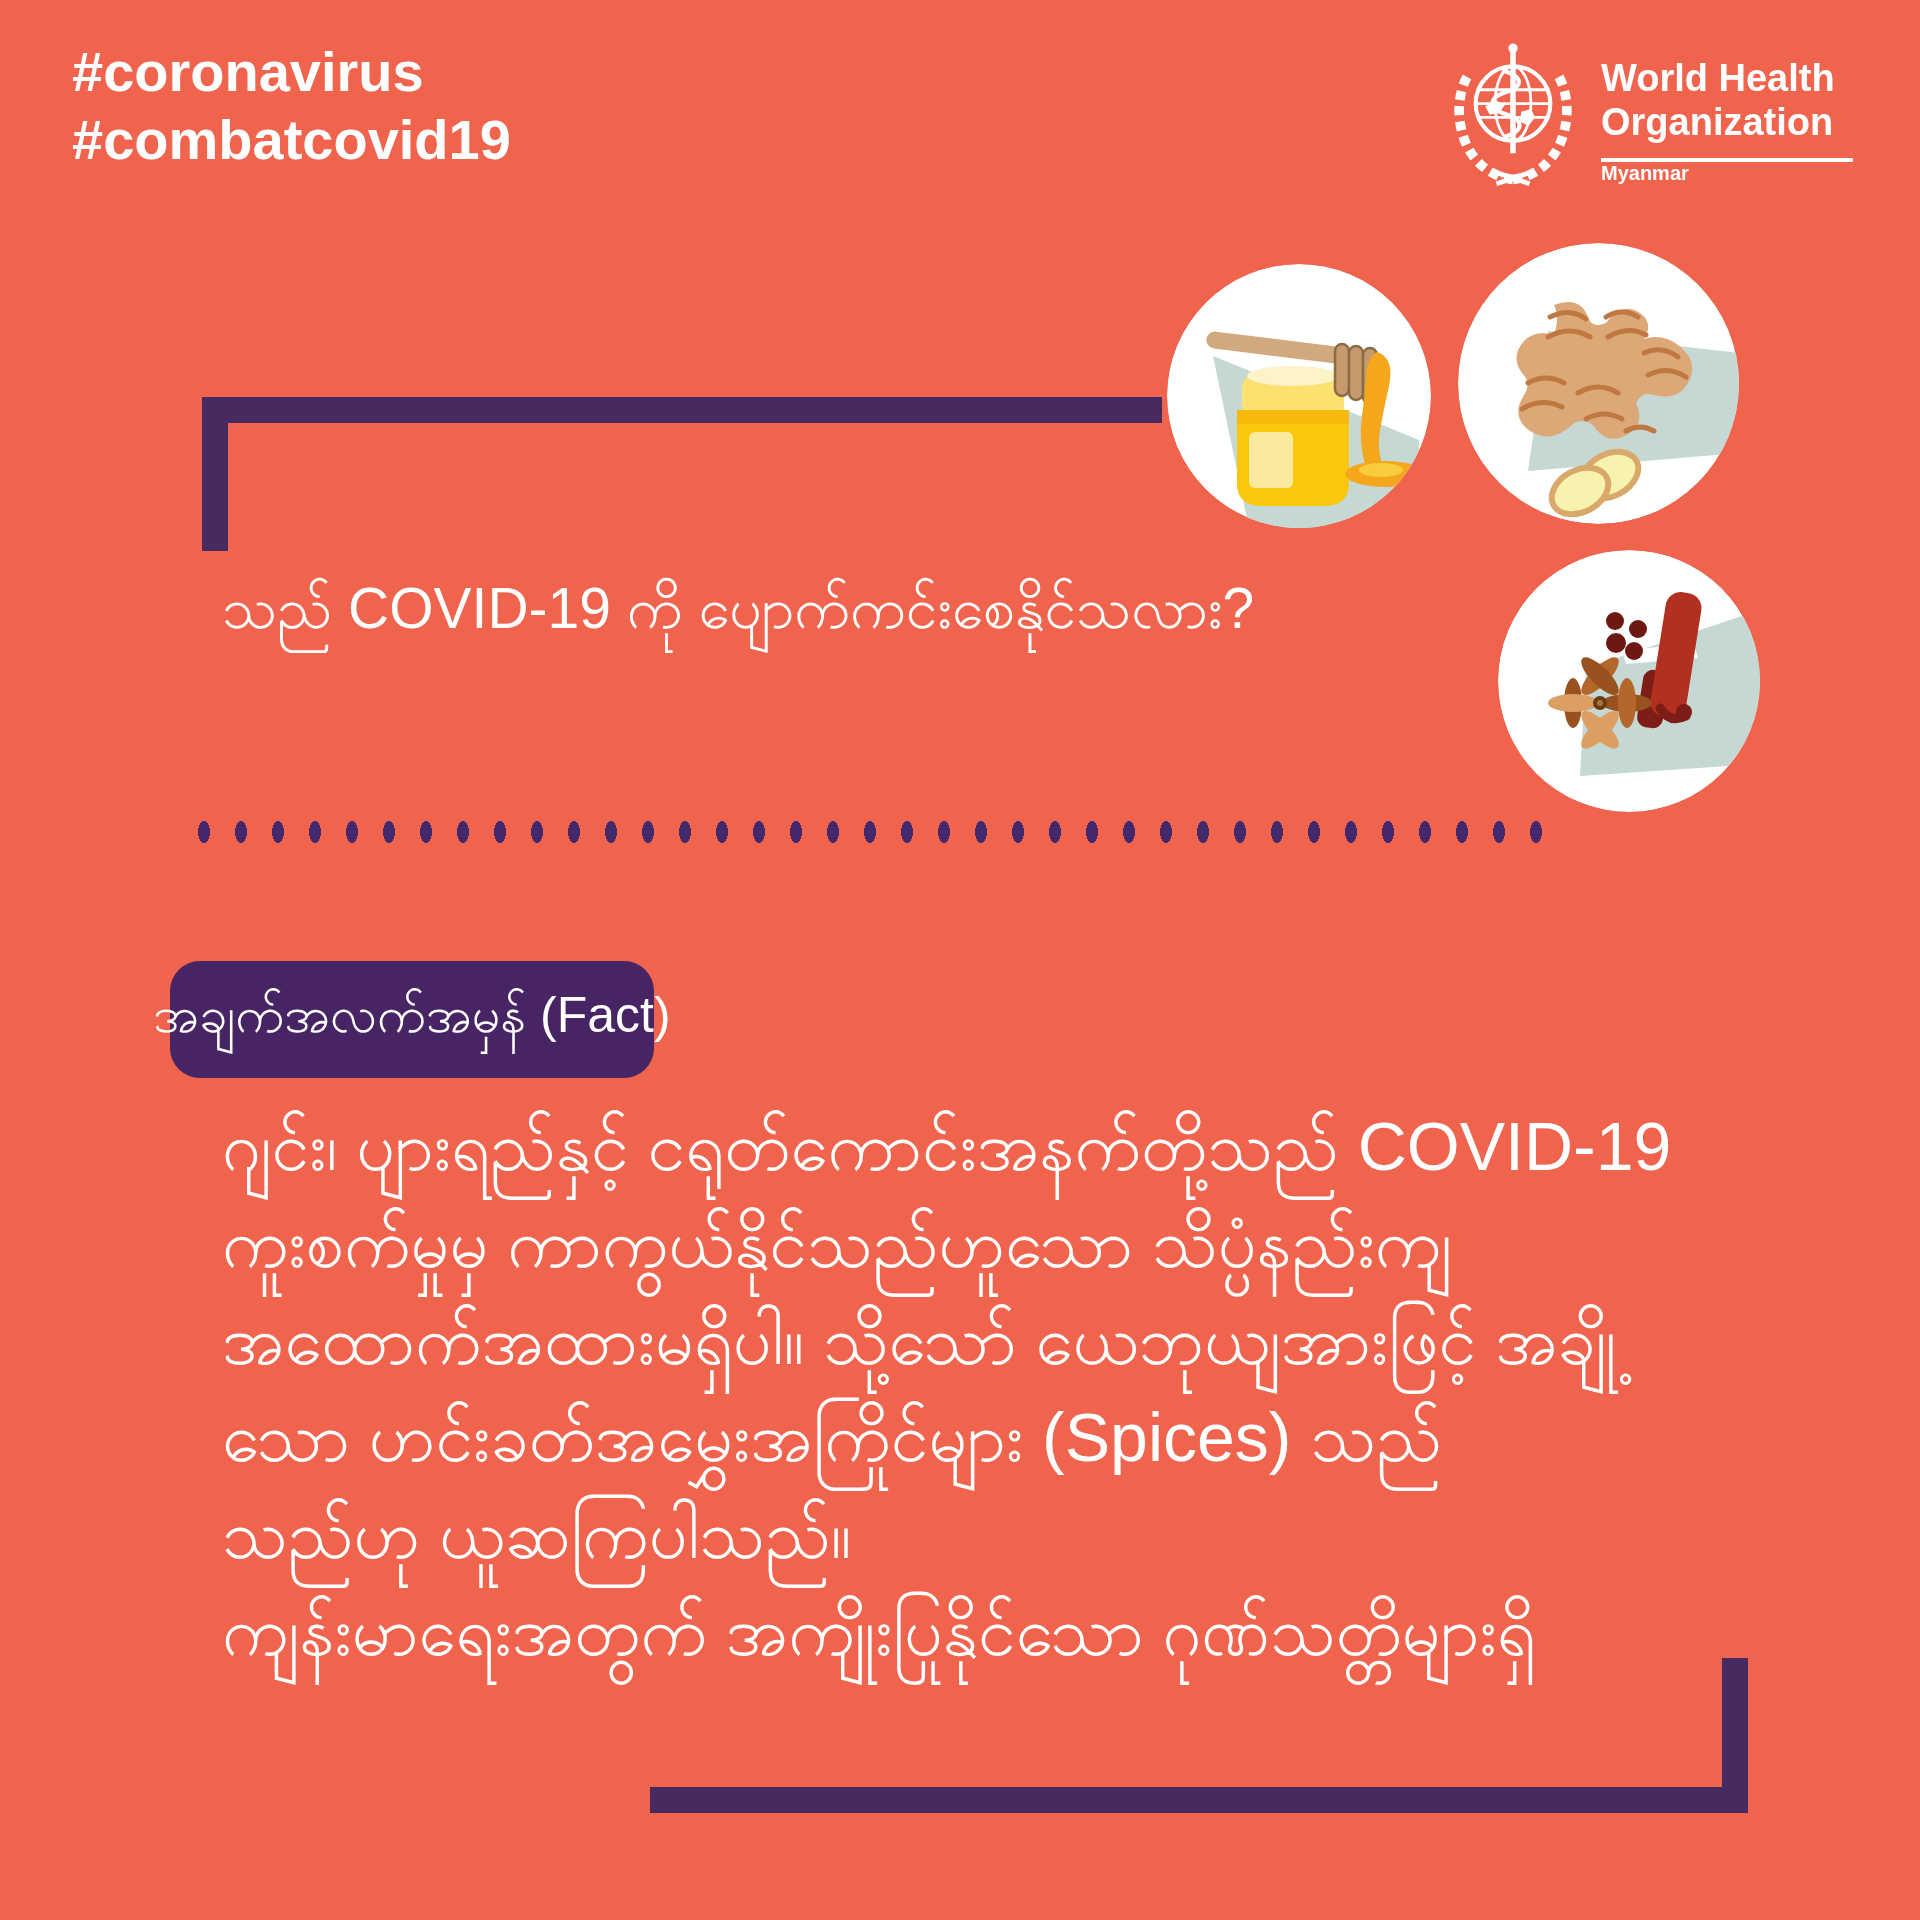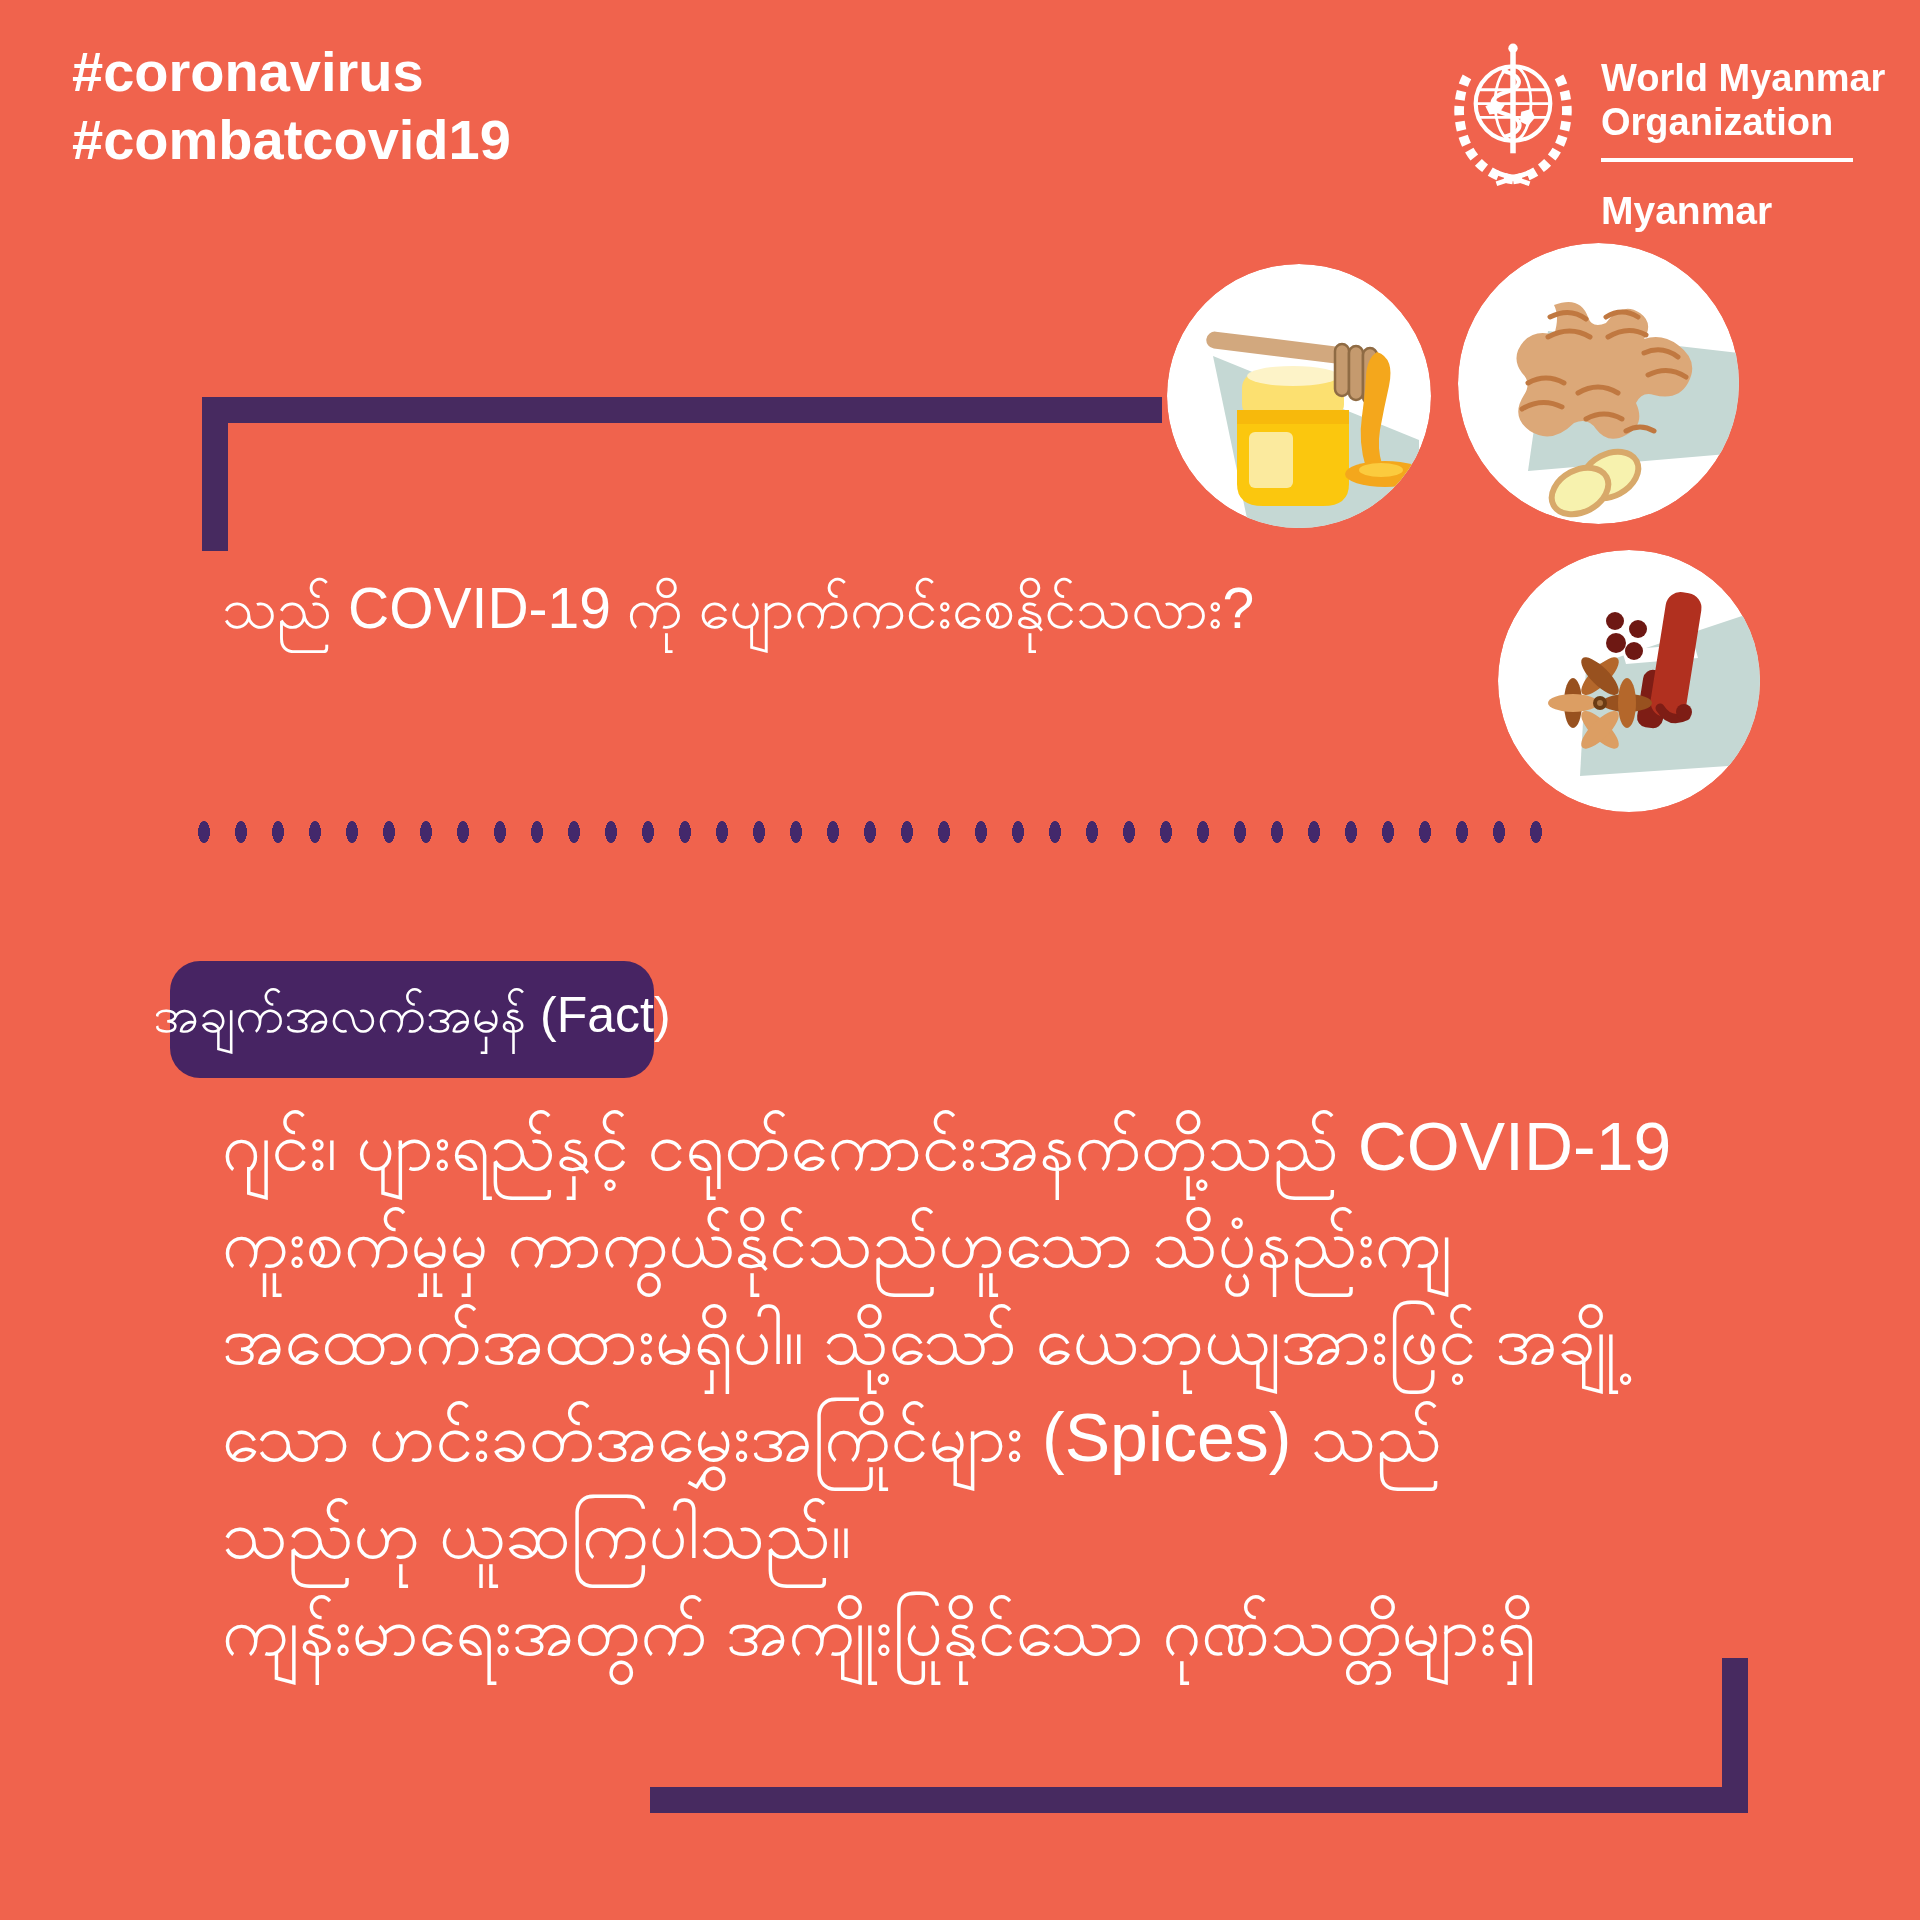--- a/index.html
+++ b/index.html
@@ -9,21 +9,21 @@
     font-family:"Liberation Sans", sans-serif;
     color:#fff;
   }
   
   .hashtags{position:absolute;left:72px;top:38px;font-size:56px;font-weight:bold;line-height:68px;letter-spacing:0px;}
   .who-logo{position:absolute;left:1443px;top:40px;display:flex;}
   .who-emblem{width:140px;height:152px;}
   .who-text{margin-left:18px;padding-top:16px;}
   .who-name{font-size:38px;font-weight:bold;line-height:44px;}
   .who-underline{width:252px;height:4px;background:#fff;margin-top:14px;}
-  .who-region{font-size:39px;font-weight:bold;margin-top:27px;}
+  .who-region{font-size:20px;font-weight:bold;margin-top:0;}
   
   .bar{position:absolute;background:#472A60;}
   .tl-h{left:202px;top:397px;width:960px;height:26px;}
   .tl-v{left:202px;top:397px;width:26px;height:154px;}
   .br-h{left:650px;top:1787px;width:1098px;height:26px;}
   .br-v{left:1722px;top:1658px;width:26px;height:155px;}
   
   .circle{position:absolute;border-radius:50%;overflow:hidden;}
   .circle svg{display:block;width:100%;height:100%;}
   .c-honey{left:1167px;top:264px;width:264px;height:264px;}
@@ -71,21 +71,21 @@
 
         <path d="M30,48 l8,-4 6,3 -4,6 -7,1 z" fill="#fff" stroke="none"></path>
         <path d="M56,52 l7,-2 3,6 -5,6 -6,-3 z" fill="#fff" stroke="none"></path>
 
         <line x1="50" y1="8" x2="50" y2="82" stroke-width="4"></line>
         <circle cx="50" cy="6" r="3.4" fill="#fff" stroke="none"></circle>
         <path d="M42,22 C58,26 58,34 44,38 C32,42 32,50 46,54 C58,58 58,66 44,70" stroke-width="3"></path>
       </g>
     </svg>
     <div class="who-text">
-      <div class="who-name">World Myanmar</div>
+      <div class="who-name">World Health</div>
       <div class="who-name">Organization</div>
       <div class="who-underline"></div>
       <div class="who-region">Myanmar</div>
     </div>
   </div>
 
   <div class="bar tl-h"></div>
   <div class="bar tl-v"></div>
   <div class="bar br-h"></div>
   <div class="bar br-v"></div>

